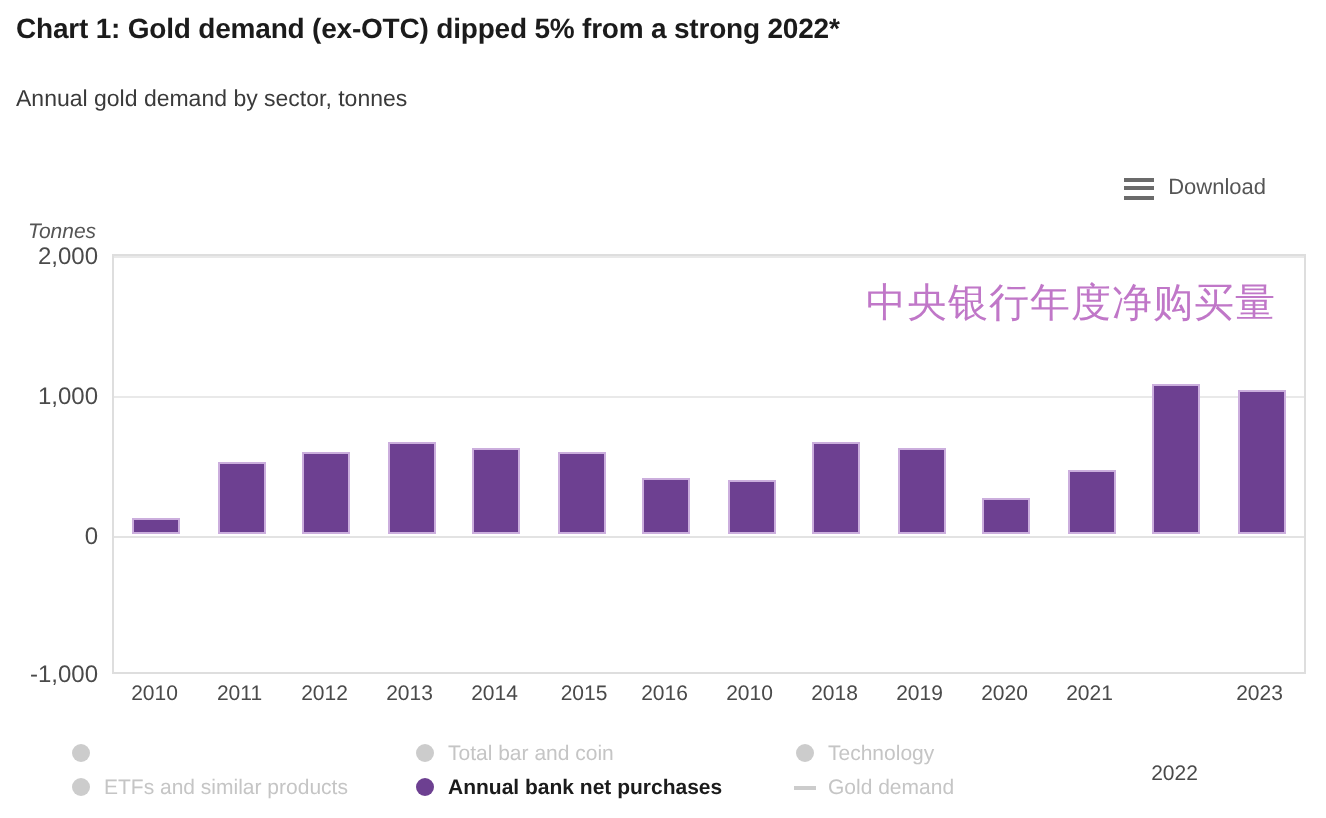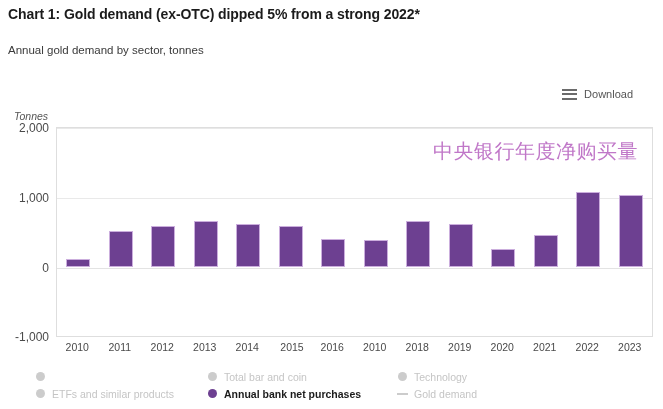--- a/index.html
+++ b/index.html
@@ -241,21 +241,21 @@
     <span class="xtick" style="left: 106.25px;">2012</span>
     <span class="xtick" style="left: 148.75px;">2013</span>
     <span class="xtick" style="left: 191.25px;">2014</span>
     <span class="xtick" style="left: 216px; margin-left: 20px;">2015</span>
     <span class="xtick" style="left: 276.25px;">2016</span>
     <span class="xtick" style="left: 318.75px;">2010</span>
     <span class="xtick" style="left: 361.25px;">2018</span>
     <span class="xtick" style="left: 403.75px;">2019</span>
     <span class="xtick" style="left: 446.25px;">2020</span>
     <span class="xtick" style="left: 488.75px;">2021</span>
-    <span class="xtick" style="left: 531.25px;">2022</span>
+    <span class="xtick" style="left: 531.25px; margin-top: 40px;">2022</span>
     <span class="xtick" style="left: 573.75px;">2023</span>
   </div>
 
 <div class="legend" id="legend">
     <div class="legend-item inactive">
       <span class="lg-dot"></span>
     </div>
     <div class="legend-item inactive">
       <span class="lg-dot"></span>
       <span class="lg-label">Total bar and coin</span>

